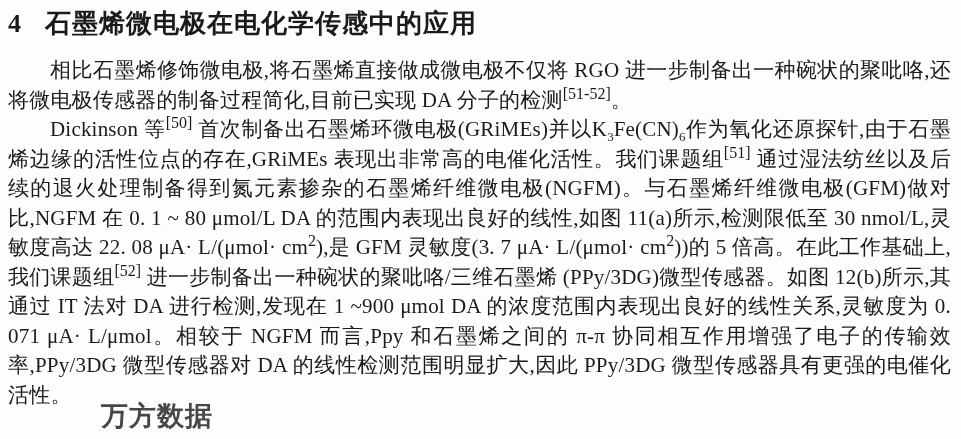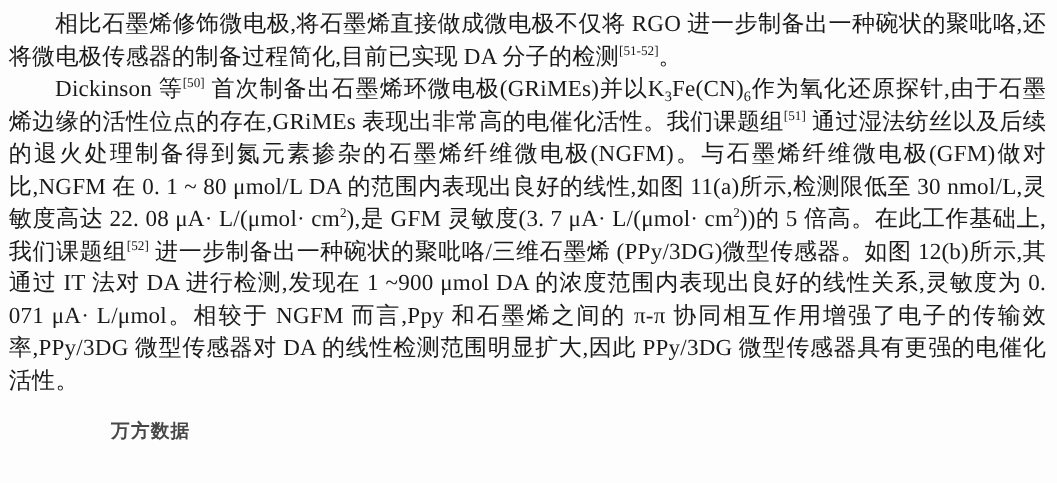--- a/index.html
+++ b/index.html
@@ -39,50 +39,53 @@
   }
   .body-para {
     margin: 0;
     font-size: 21px;
     line-height: 29.5px;
     text-align: justify;
     text-indent: 2em;
     letter-spacing: 0.2px;
   }
   .body-para sup {
-    font-size: 12px;
+    font-size: 16px;
     line-height: 0;
     vertical-align: super;
     letter-spacing: 0;
   }
   .body-para sub {
     font-size: 13px;
     line-height: 0;
     vertical-align: sub;
     letter-spacing: 0;
   }
   .watermark {
     position: absolute;
     left: 101px;
-    top: 380px;
-    font-size: 17px;
+    top: 398px;
+    font-size: 27px;
     font-weight: bold;
     color: var(--wm);
     opacity: 0.88;
     letter-spacing: 1px;
     z-index: 5;
     pointer-events: none;
     font-family: "Liberation Sans", "DejaVu Sans", sans-serif;
   }
 </style>
 </head>
 <body>
 
 <div class="page">
 
+  <h1 class="heading">
+    <span class="hnum">4</span><span class="htitle">石墨烯微电极在电化学传感中的应用</span>
+  </h1>
 
   <p class="body-para"><span>相比石墨烯修饰微电极,将石墨烯直接做成微电极不仅将 RGO 进一步制备出一种碗状的聚吡咯,还将微电极传感器的制备过程简化,目前已实现 DA 分子的检测</span><sup>[51-52]</sup><span>。</span></p>
 
   <p class="body-para"><span>Dickinson 等</span><sup>[50]</sup><span> 首次制备出石墨烯环微电极(GRiMEs)并以K</span><sub>3</sub><span>Fe(CN)</span><sub>6</sub><span>作为氧化还原探针,由于石墨烯边缘的活性位点的存在,GRiMEs 表现出非常高的电催化活性。我们课题组</span><sup>[51]</sup><span> 通过湿法纺丝以及后续的退火处理制备得到氮元素掺杂的石墨烯纤维微电极(NGFM)。与石墨烯纤维微电极(GFM)做对比,NGFM 在 0. 1 ~ 80 μmol/L DA 的范围内表现出良好的线性,如图 11(a)所示,检测限低至 30 nmol/L,灵敏度高达 22. 08 μA· L/(μmol· cm</span><sup>2</sup><span>),是 GFM 灵敏度(3. 7 μA· L/(μmol· cm</span><sup>2</sup><span>))的 5 倍高。在此工作基础上,我们课题组</span><sup>[52]</sup><span> 进一步制备出一种碗状的聚吡咯/三维石墨烯 (PPy/3DG)微型传感器。如图 12(b)所示,其通过 IT 法对 DA 进行检测,发现在 1 ~900 μmol DA 的浓度范围内表现出良好的线性关系,灵敏度为 0. 071 μA· L/μmol。相较于 NGFM 而言,Ppy 和石墨烯之间的 π-π 协同相互作用增强了电子的传输效率,PPy/3DG 微型传感器对 DA 的线性检测范围明显扩大,因此 PPy/3DG 微型传感器具有更强的电催化活性。</span></p>
 
   <div class="watermark">万方数据</div>
 
 </div>
 
 </body></html>

